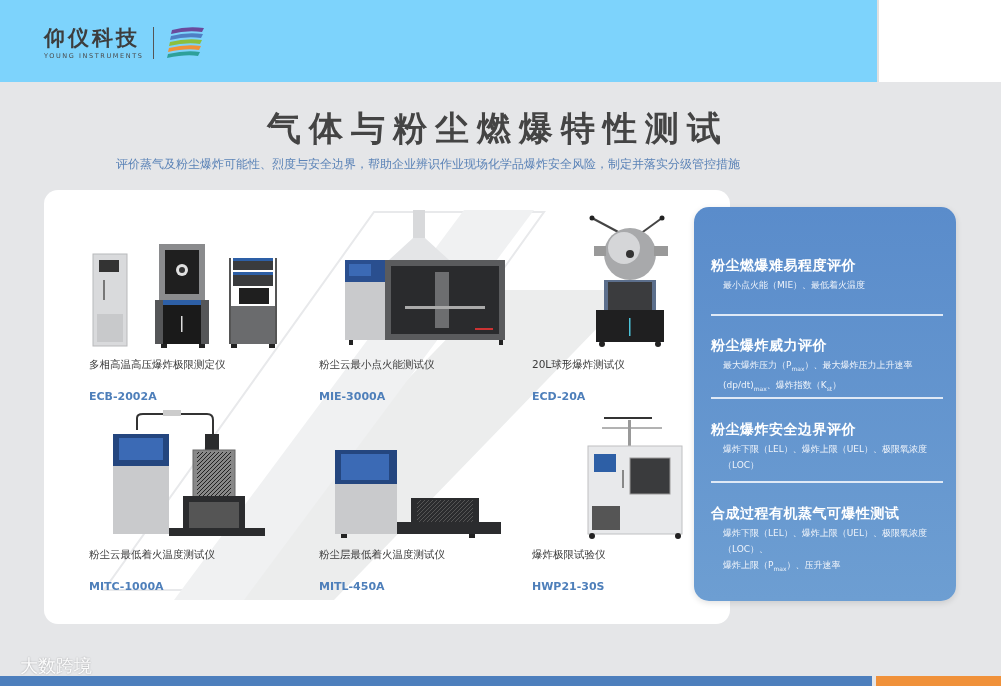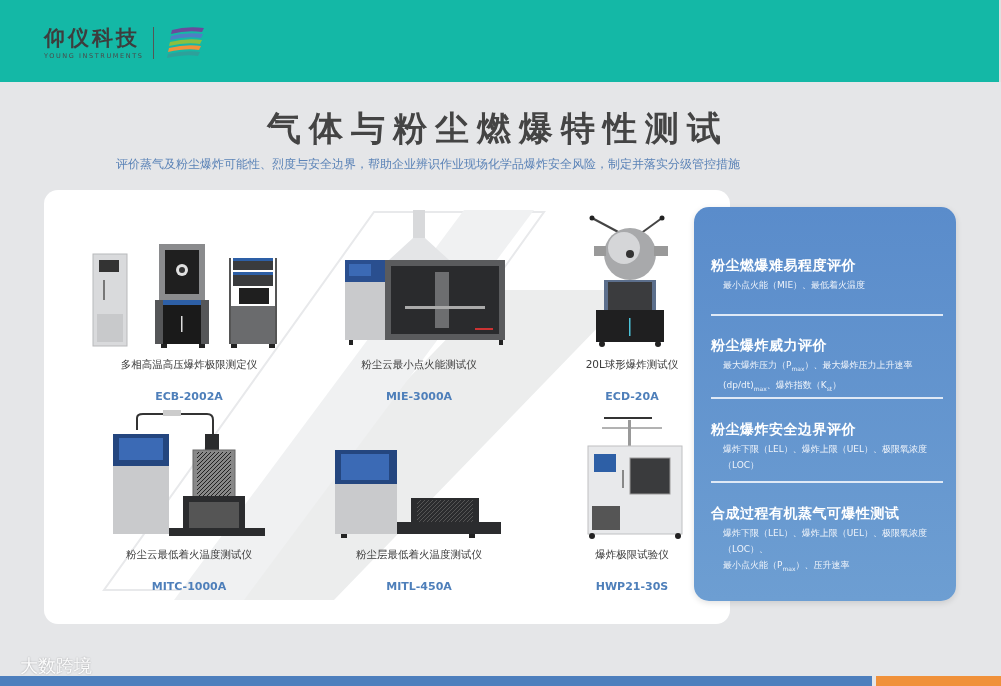--- a/index.html
+++ b/index.html
@@ -1,34 +1,34 @@
 <!DOCTYPE html>
 <html><head>
 <meta charset="utf-8">
 <style>
   * { box-sizing: border-box; margin: 0; padding: 0; }
   html, body { width: 1001px; height: 686px; overflow: hidden; }
   body { font-family: "DejaVu Sans", "Liberation Sans", sans-serif; background: #fff; position: relative; }
 
-  .header { position: absolute; left: 0; top: 0; width: 1001px; height: 82px; background: #14b8a6; border-right: 2px solid #e0e0e0; }
+  .header { position: absolute; left: 0; top: 0; width: 879px; height: 82px; background: #7dd3fc; border-right: 2px solid #e0e0e0; }
   .logo { position: absolute; left: 44px; top: 26px; display: flex; align-items: center; }
   .logo-text { display: flex; flex-direction: column; }
   .logo-cn { font-size: 21px; font-weight: bold; color: #3d3d3d; letter-spacing: 3px; line-height: 24px; }
   .logo-en { font-size: 6.5px; color: #4a4a4a; letter-spacing: 1.6px; margin-top: 2px; }
   .logo-sep { width: 1px; height: 32px; background: #555; margin: 0 12px 0 10px; }
   .logo-mark { width: 40px; height: 34px; }
 
   .main { position: absolute; left: 0; top: 82px; width: 1001px; height: 604px; background: #e5e6e8; }
   .title { position: absolute; left: 0; top: 24px; width: 996px; text-align: center; font-size: 34px; font-weight: bold; color: #444; letter-spacing: 8px; }
   .subtitle { position: absolute; left: 0; top: 74px; width: 856px; text-align: center; font-size: 12px; color: #5b83b7; }
 
   .card { position: absolute; left: 44px; top: 108px; width: 686px; height: 434px; background: #ffffff; border-radius: 14px; overflow: hidden; }
   .card svg.bg { position: absolute; left: 0; top: 0; }
 
-  .product { position: absolute; width: 200px; text-align: center; }
+  .product { position: absolute; width: 200px; }
   .product .pic { position: relative; margin: 0 auto; }
   .product .name { font-size: 10.5px; color: #3a3a3a; margin-top: 4px; }
   .product .model { font-size: 11px; font-weight: bold; color: #4e7fba; margin-top: 18px; }
 
   .panel { position: absolute; left: 694px; top: 125px; width: 262px; height: 394px; border-radius: 15px;
            background: linear-gradient(180deg, #5a8ccb 0%, #6d9ed2 100%); box-shadow: 0 2px 6px rgba(0,0,0,0.12); }
   .panel .item { position: absolute; left: 17px; width: 232px; color: #fff; }
   .panel .item h3 { font-size: 14px; font-weight: bold; letter-spacing: 0.5px; }
   .panel .item p { font-size: 9px; line-height: 16px; margin-top: 2px; color: #eef3fa; margin-left: 12px; }
   .panel .item p sub { font-size: 6px; }
@@ -217,21 +217,21 @@
     <div class="divider" style="top:190px;"></div>
 
     <div class="item" style="top:214px;">
       <h3>粉尘爆炸安全边界评价</h3>
       <p>爆炸下限（LEL）、爆炸上限（UEL）、极限氧浓度（LOC）</p>
     </div>
     <div class="divider" style="top:274px;"></div>
 
     <div class="item" style="top:298px;">
       <h3>合成过程有机蒸气可爆性测试</h3>
-      <p><span>爆炸下限（LEL）、爆炸上限（UEL）、极限氧浓度（LOC）、</span><br><span>最小点火能（P</span><sub>max</sub><span>）、压升速率</span></p>
+      <p><span>爆炸下限（LEL）、爆炸上限（UEL）、极限氧浓度（LOC）、</span><br><span>爆炸上限（P</span><sub>max</sub><span>）、压升速率</span></p>
     </div>
   </div>
 
   <div class="watermark">大数跨境</div>
 
   <div class="bottom-bar">
     <div class="blue"></div>
     <div class="orange"></div>
   </div>
 </div>

